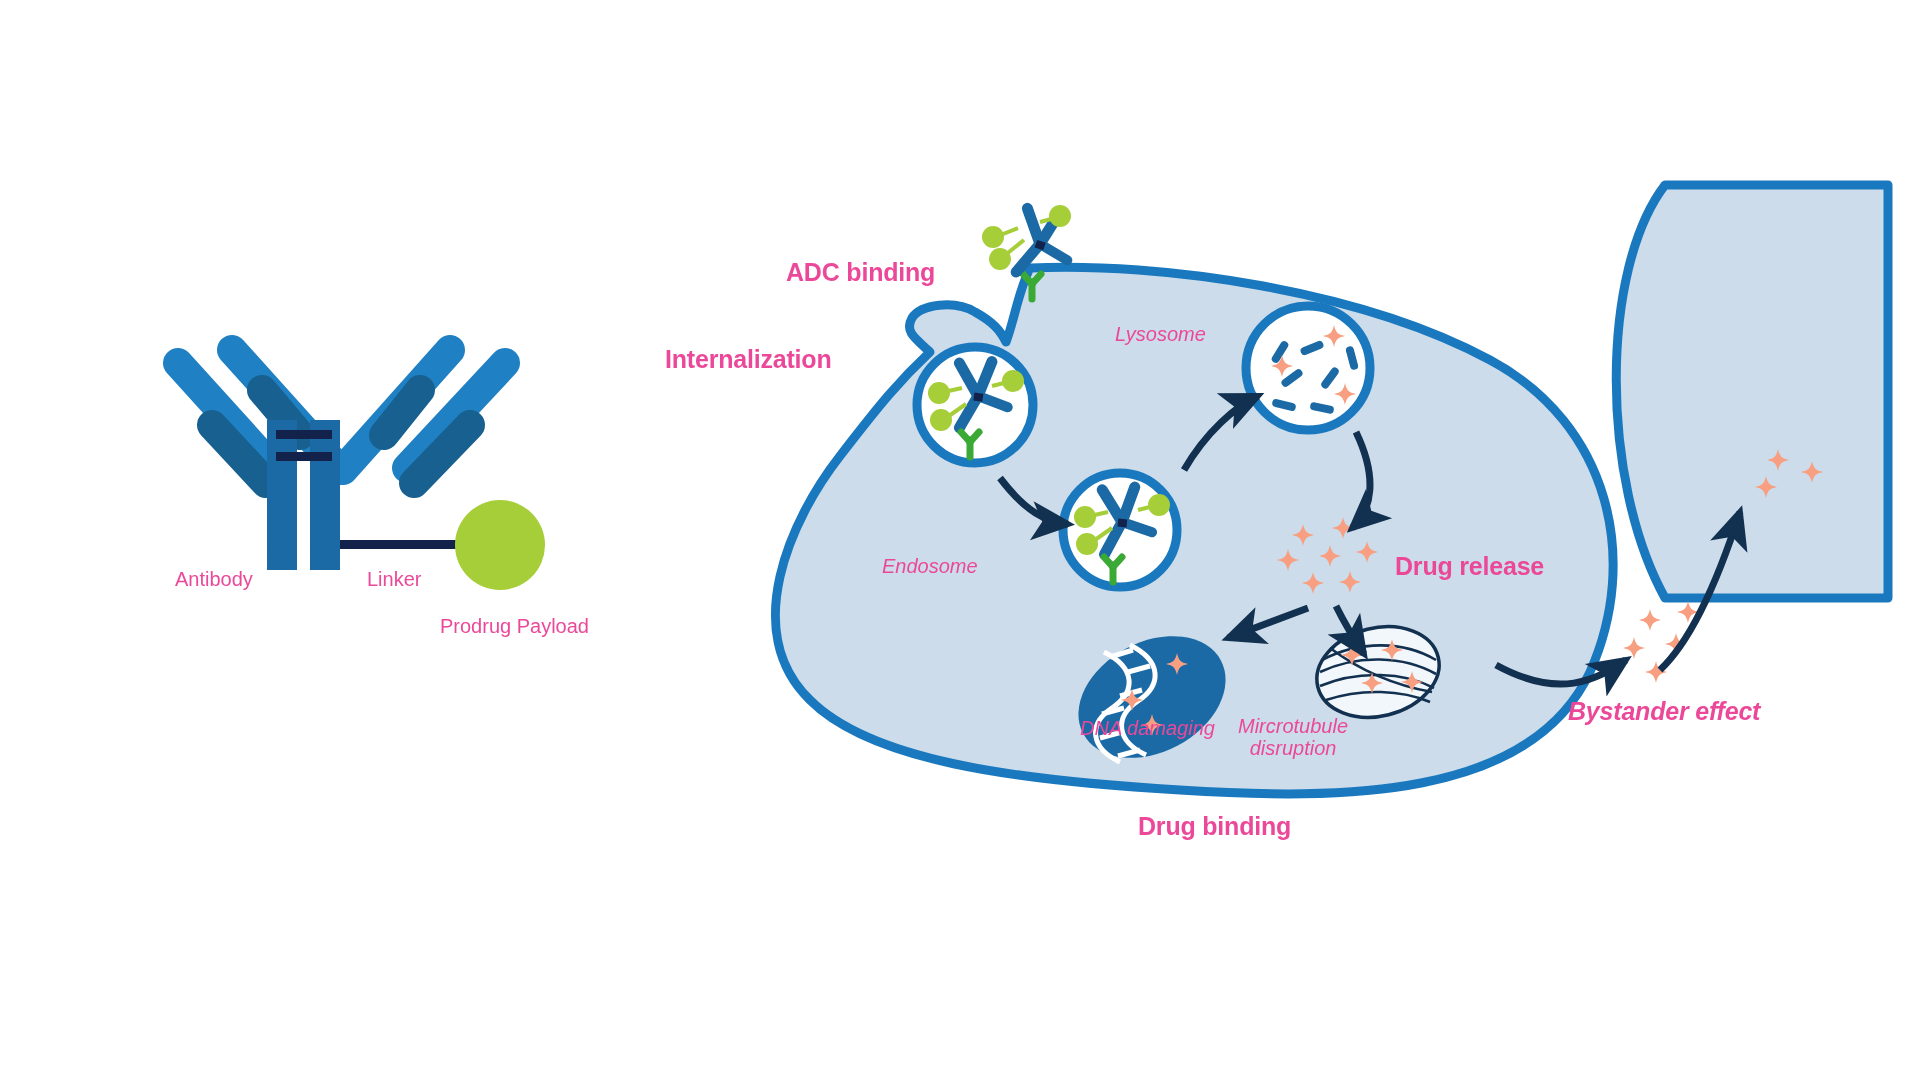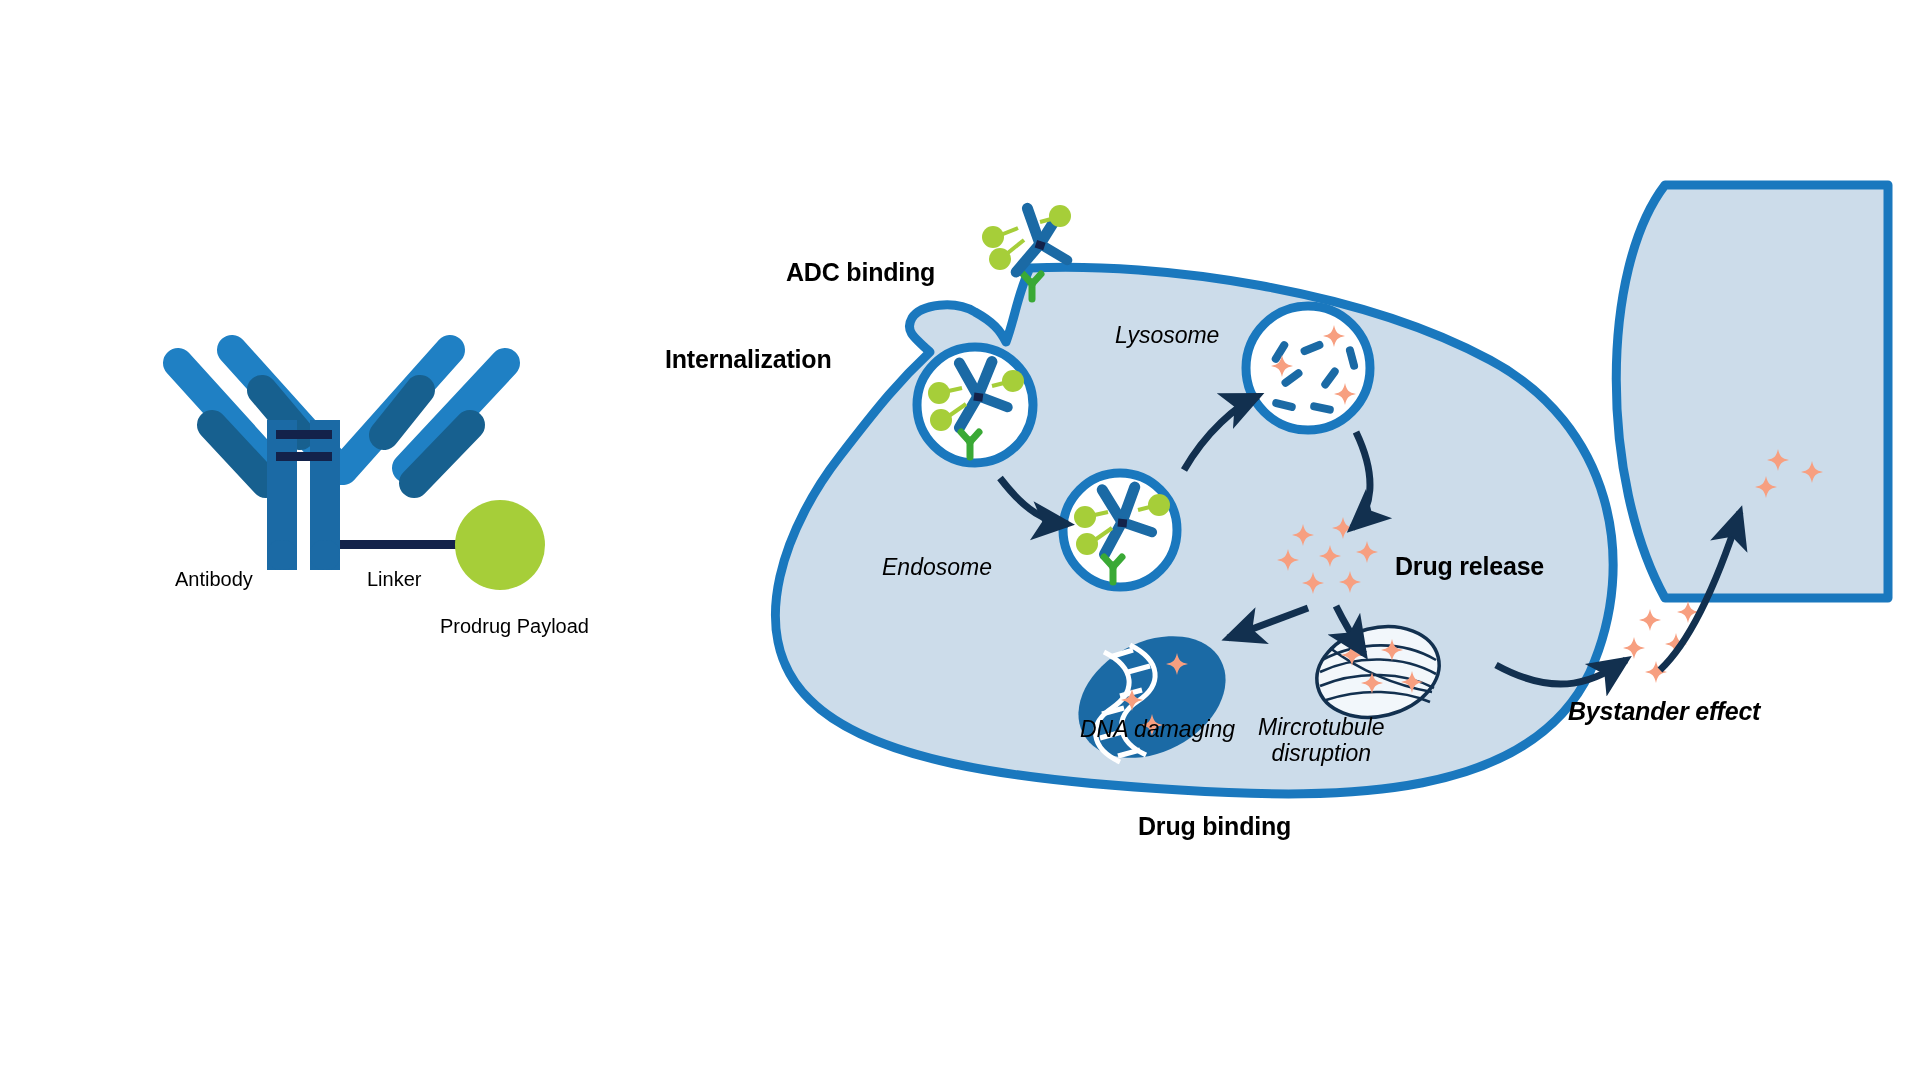--- a/index.html
+++ b/index.html
@@ -24,36 +24,36 @@
   svg.layer {
     position: absolute;
     top: 0;
     left: 0;
     width: 1920px;
     height: 1080px;
   }
   .lbl {
     position: absolute;
     white-space: pre;
-    color: #000000;
+    color: #ec4899;
     line-height: 1.12;
   }
   .lbl-bold {
     font-weight: bold;
     font-size: 25px;
     letter-spacing: -0.2px;
   }
   .lbl-italic {
     font-style: italic;
-    font-size: 23px;
+    font-size: 20px;
   }
   .lbl-plain {
     font-size: 20px;
   }
-  .ctr { text-align: center; margin-left: 20px; }
+  .ctr { text-align: center; }
 </style>
 </head>
 <body>
 
 <div id="stage">
 
   <svg class="layer" viewBox="0 0 1920 1080">
     <defs>
 
       <marker id="ah" markerWidth="9" markerHeight="9" refX="5.2" refY="3.1" orient="auto" markerUnits="strokeWidth">

